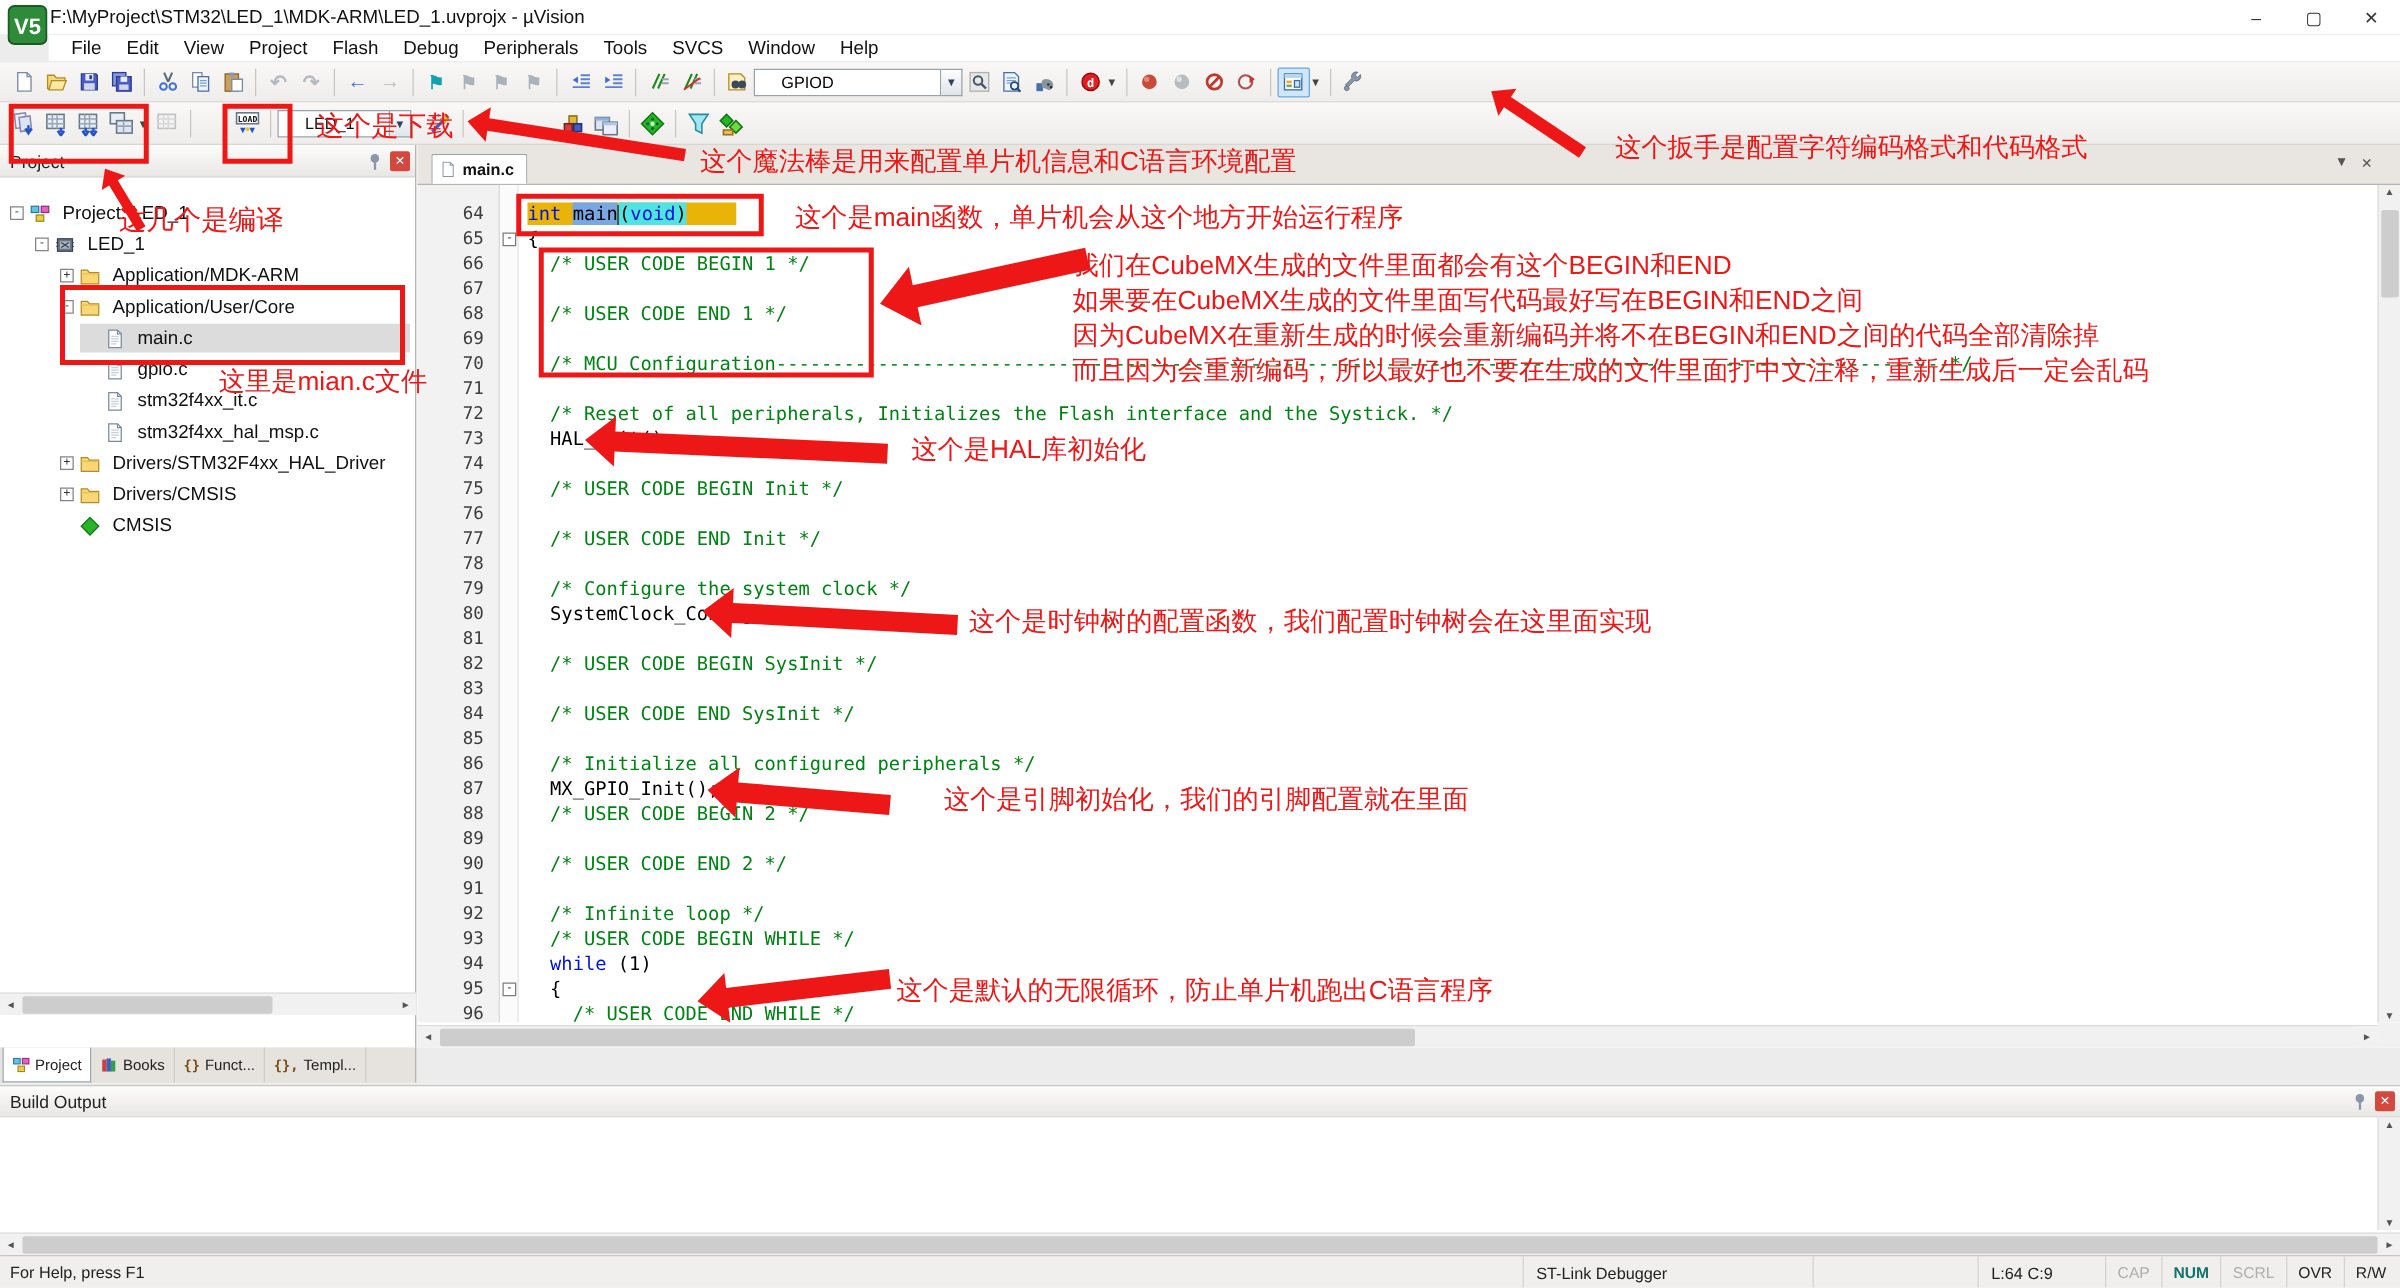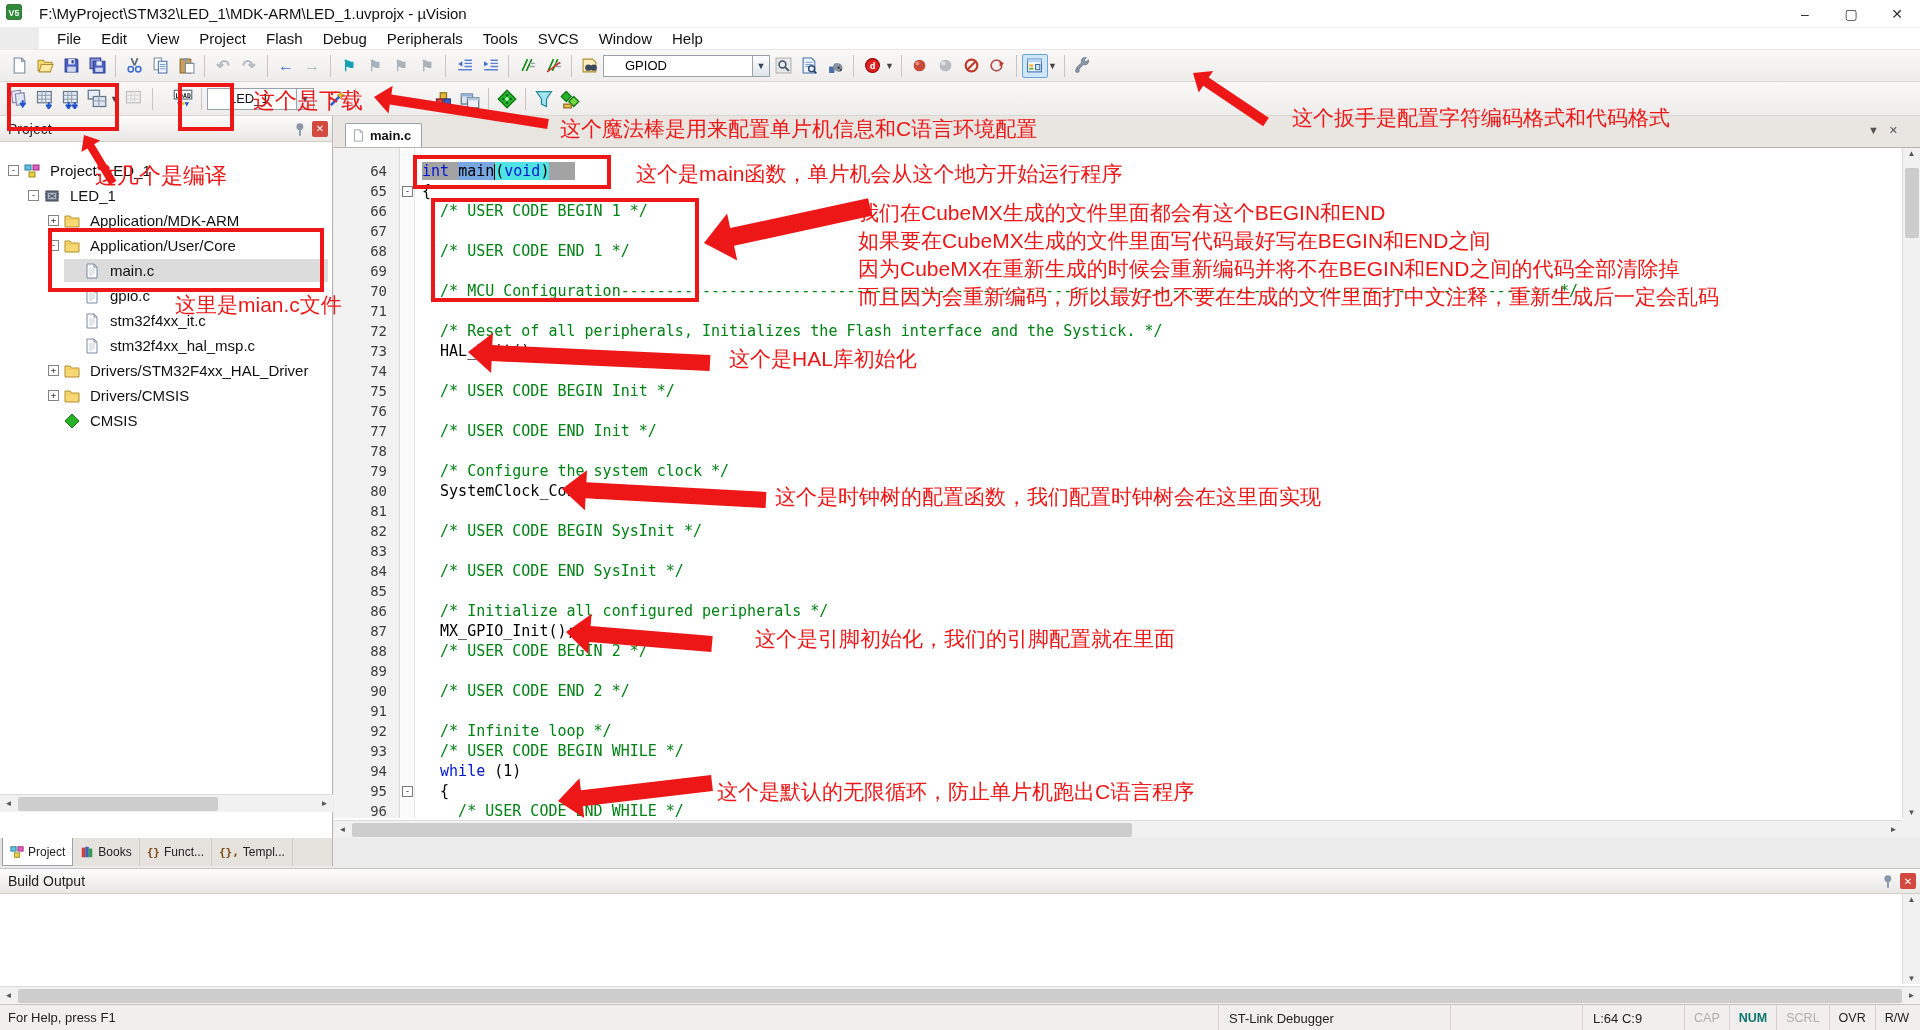--- a/index.html
+++ b/index.html
@@ -3,21 +3,21 @@
 <meta charset="utf-8">
 <style>
   :root{ --red:#ee1717; --kw:#0014d2; --cm:#008214; }
   *{margin:0;padding:0;box-sizing:border-box;}
   html,body{width:1920px;height:1030px;overflow:hidden;}
   body{font-family:"Liberation Sans",sans-serif;font-size:14px;background:#ececec;}
   .app{position:relative;width:1920px;height:1030px;background:#ececec;}
 
   
   .titlebar{position:absolute;left:0;top:0;width:1920px;height:28px;background:#ffffff;display:flex;align-items:center;padding-left:6px;border-bottom:1px solid #f0f0f0;}
-  .logo{width:16px;height:20px;margin-right:17px;flex:0 0 auto;}
+  .logo{width:32px;height:20px;margin-right:2px;flex:0 0 auto;}
   .title{font-size:15px;color:#111;}
   .wctrl{position:absolute;right:0;top:0;height:28px;display:flex;}
   .wbtn{width:46px;height:28px;display:flex;align-items:center;justify-content:center;font-size:14px;color:#333;}
 
   
   .menubar{position:absolute;left:0;top:28px;width:1920px;height:22px;background:#ffffff;display:flex;align-items:center;padding-left:8px;border-bottom:1px solid #e8e8e8;margin-left:39px;}
   .mi{padding:2px 10px;font-size:15px;color:#111;}
 
   
   .tb{position:absolute;left:0;width:1920px;display:flex;align-items:center;background:linear-gradient(#f9f8f7,#efedec);border-bottom:1px solid #d9d6d2;}
@@ -65,21 +65,21 @@
   .gutterbg{position:absolute;left:0;top:0;bottom:0;width:66px;background:#f2f2f2;border-right:1px solid #d8d8d8;}
   .foldbg{position:absolute;left:67px;top:0;bottom:0;width:14px;background:#fbfbfb;border-right:1px solid #e6e6e6;}
   .crows{position:absolute;left:0;top:13px;right:0;}
   .cline{height:20px;display:flex;align-items:center;position:relative;}
   .lnum{width:66px;flex:0 0 auto;text-align:right;padding-right:13px;font-family:"DejaVu Sans Mono",monospace;font-size:14px;color:#3d3d3d;}
   .fold{width:15px;flex:0 0 auto;display:flex;align-items:center;justify-content:center;}
   .fbox{width:11px;height:11px;border:1px solid #7c7c7c;background:#fff;font-size:9px;line-height:9px;text-align:center;color:#222;font-family:"DejaVu Sans Mono",monospace;}
   .ctext{white-space:pre;font-family:"DejaVu Sans Mono",monospace;font-size:15px;color:#000;padding-left:7px;}
   .kw{color:var(--kw);}
   .cm{color:var(--cm);}
-  .cur{background:#a3a3a3;padding-right:26px;}
+  .cur{background:#eab308;padding-right:40px;}
   .selw{background:#79a7e3;}
   .cyw{background:#4fe3e3;}
   .caret{display:inline-block;width:1px;height:16px;background:#000;vertical-align:text-bottom;}
   .vscroll{position:absolute;right:0;top:32px;width:18px;bottom:20px;background:#f1f1f1;border-left:1px solid #dcdcdc;}
   .vthumb{position:absolute;left:2px;top:20px;width:14px;height:70px;background:#cdcdcd;border-radius:2px;}
   .ehs{left:0;bottom:0;right:18px;}
   .ehs .thumb{width:780px;}
   .corner{position:absolute;right:0;bottom:0;width:18px;height:20px;background:#f1f1f1;}
 
   
@@ -369,21 +369,21 @@
         </svg>
       </span>
       <span class="drop">▼</span>
       <span class="tbi big">
         <svg viewBox="0 0 16 16">
           <rect x="2" y="2" width="11" height="9" fill="#f3f3f3" stroke="#c0c0c0"></rect>
           <path d="M2 5h11M2 8h11M5.5 2v9M8.5 2v9" stroke="#d8d8d8" fill="none"></path>
         </svg>
       </span>
       <span class="sep"></span>
-      <span class="tbi big" style="margin-left: 12px;">
+      <span class="tbi big" style="margin-left: 27px;">
         <svg viewBox="0 0 16 16">
           <rect x="1" y="1" width="14" height="7" fill="#fff" stroke="#667788"></rect>
           <text x="8" y="6.8" font-size="5.2" font-weight="bold" fill="#111" text-anchor="middle" font-family="monospace">LOAD</text>
           <path d="M3.2 10.5L5 14l1.8-3.5zM9.2 10.5L11 14l1.8-3.5z" fill="#2255cc"></path>
           <circle cx="8" cy="11.5" r="1.2" fill="#e8c020"></circle>
         </svg>
       </span>
       <span class="sep"></span>
       <span class="combo" style="width: 90px;">
         <span>LED_1</span>

